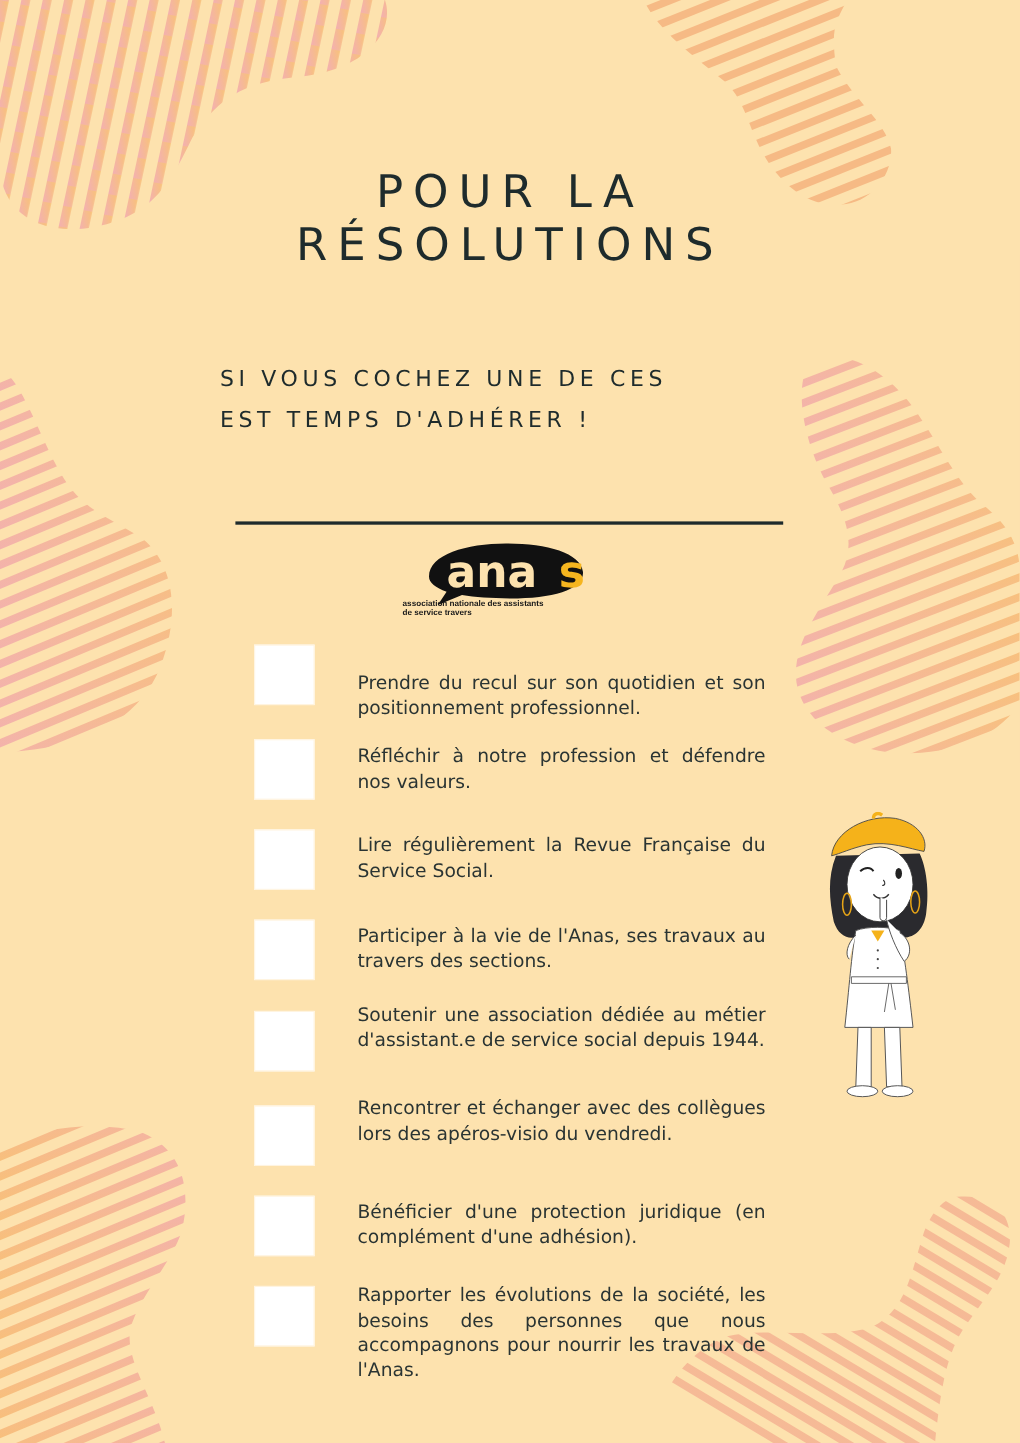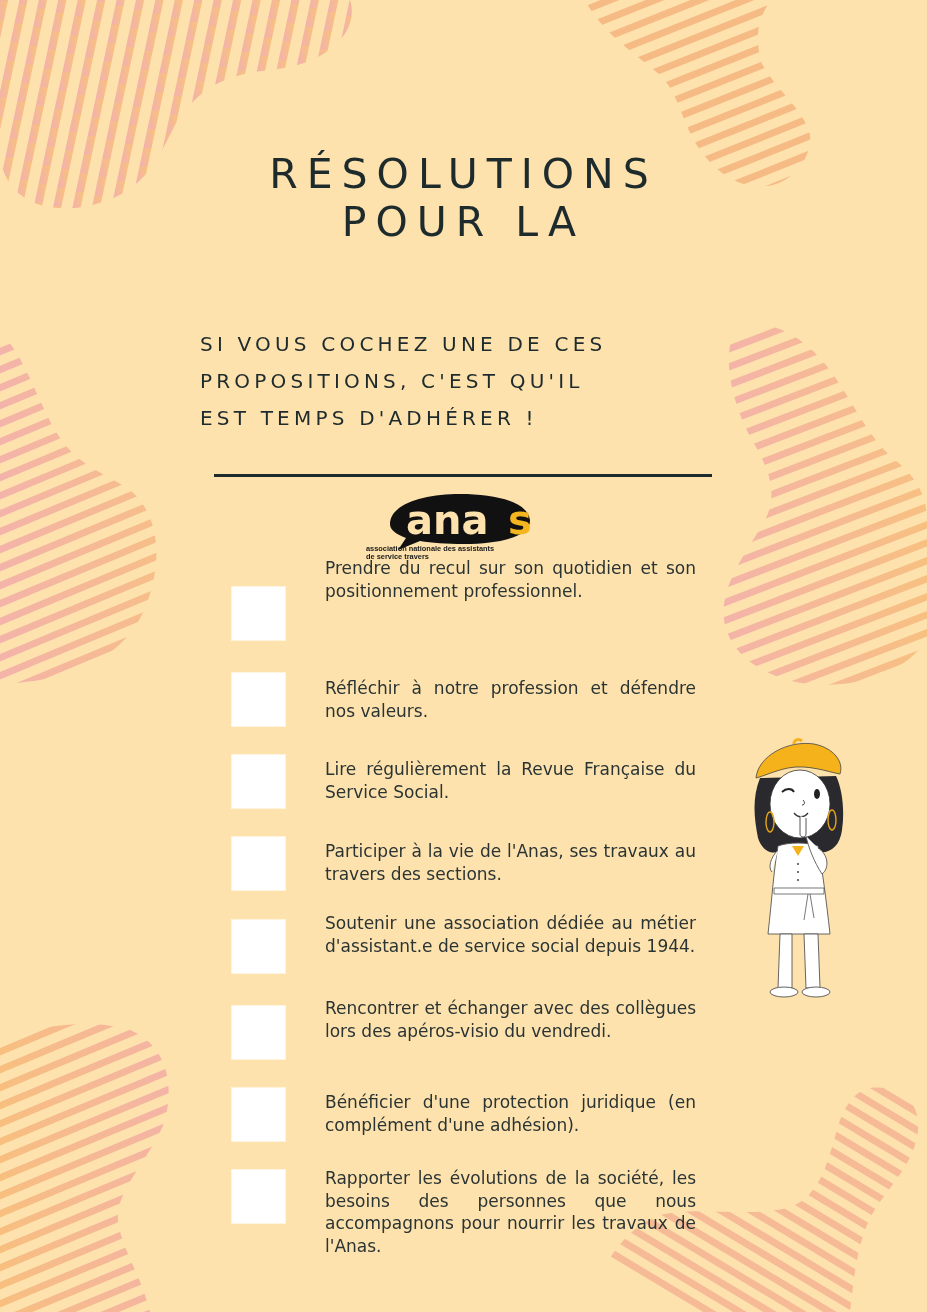--- a/index.html
+++ b/index.html
@@ -278,45 +278,44 @@
       <line x1="560" y1="826" x2="960" y2="1066"></line>
       <line x1="560" y1="808" x2="960" y2="1048"></line>
       <line x1="560" y1="790" x2="960" y2="1030"></line>
       <line x1="560" y1="772" x2="960" y2="1012"></line>
       <line x1="560" y1="754" x2="960" y2="994"></line>
     </g>
   </g>
 </svg>
 
 <h1 class="title">
+  <span>POUR LA</span>
   <span>RÉSOLUTIONS</span>
-  <span>POUR LA</span>
 </h1>
 
 <div class="subtitle">
   <span>SI VOUS COCHEZ UNE DE CES</span>
-  <span>PROPOSITIONS, C'EST QU'IL</span>
   <span>EST TEMPS D'ADHÉRER !</span>
 </div>
 
 <div class="divider"></div>
 
 <svg class="logo" viewBox="0 0 160 80" xmlns="http://www.w3.org/2000/svg">
   <path d="M6,34 C6,14 40,4 76,4 C112,4 144,12 146,30 C147,46 118,54 80,54 C62,54 48,53 36,51 L14,60 L22,48 C12,44 6,40 6,34 Z" fill="#111111"></path>
   <text x="22" y="44" font-family="DejaVu Sans, sans-serif" font-size="40" font-weight="bold" fill="#fde2ae">ana</text>
   <text x="124" y="44" font-family="DejaVu Sans, sans-serif" font-size="40" font-weight="bold" fill="#f5b51f">s</text>
 </svg>
 <div class="logo-sub">
   <span>association nationale des assistants</span>
   <span>de service travers</span>
 </div>
 
 <div>
   <div class="checkbox" style="top:586px"></div>
-  <p class="item-text" style="top:557px">Prendre du recul sur son quotidien et son positionnement professionnel.</p>
+  <p class="item-text" style="top:610px">Prendre du recul sur son quotidien et son positionnement professionnel.</p>
 
   <div class="checkbox" style="top:672px"></div>
   <p class="item-text" style="top:677px">Réfléchir à notre profession et défendre nos valeurs.</p>
 
   <div class="checkbox" style="top:754px"></div>
   <p class="item-text" style="top:758px">Lire régulièrement la Revue Française du Service Social.</p>
 
   <div class="checkbox" style="top:836px"></div>
   <p class="item-text" style="top:840px">Participer à la vie de l'Anas, ses travaux au travers des sections.</p>
 

